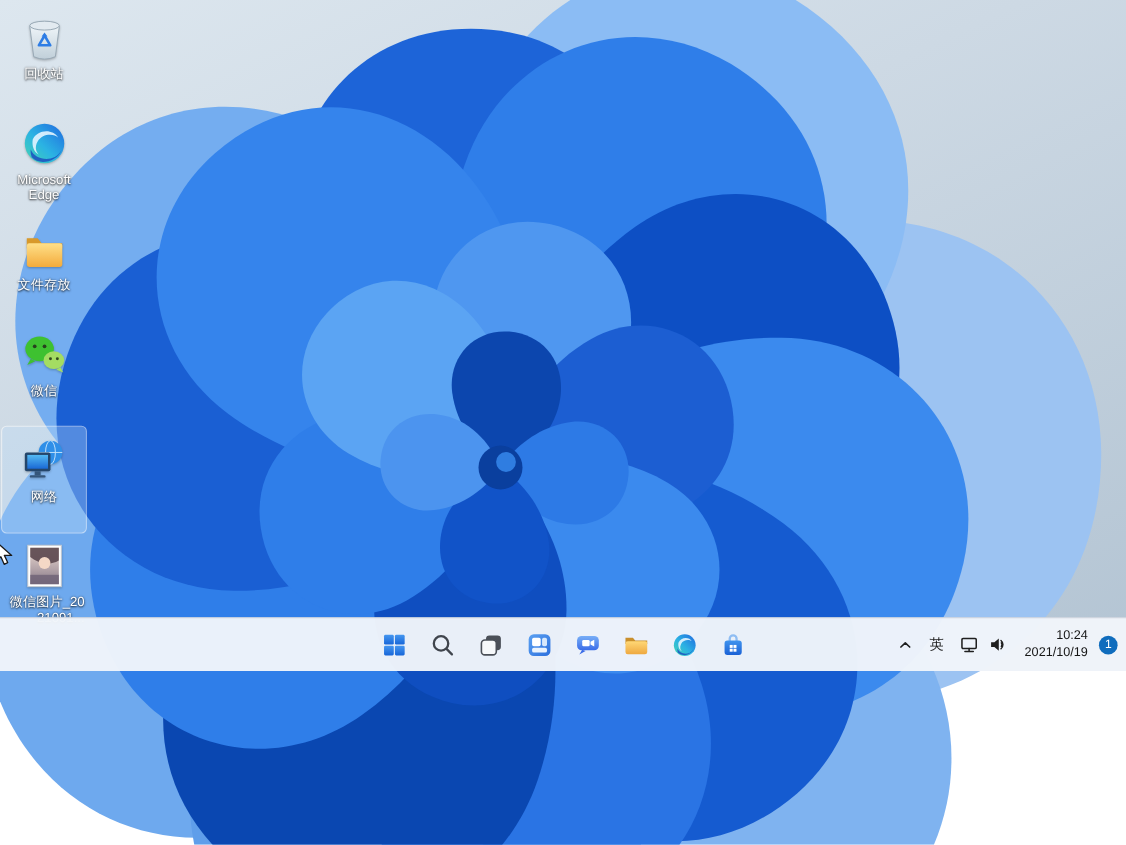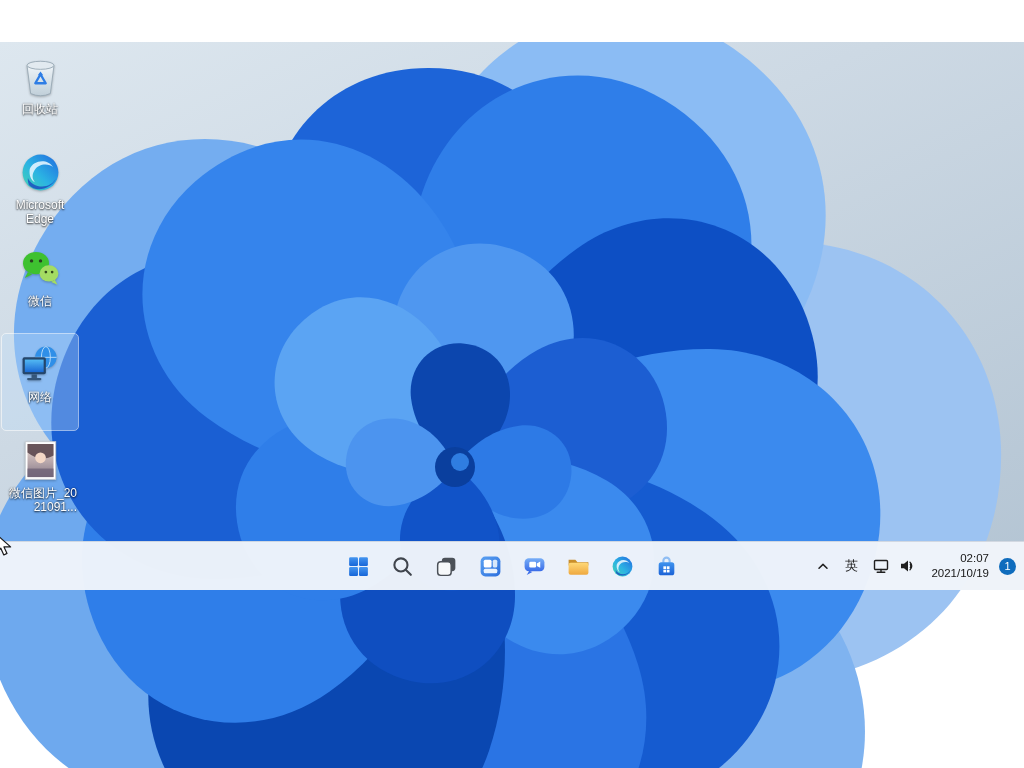--- a/index.html
+++ b/index.html
@@ -1,17 +1,17 @@
 <!DOCTYPE html>
 <html><head>
 <meta charset="utf-8">
 <style>
   html,body{margin:0;padding:0;width:1024px;height:768px;overflow:hidden;}
-  .screen{position:relative;width:1024px;height:548px;font-family:"Liberation Sans","DejaVu Sans",sans-serif;
-    background:linear-gradient(155deg,#dde7ef 0%,#cdd9e4 40%,#b3c4d3 100%);margin-top:42px;}
+  .screen{position:relative;width:1024px;height:610px;font-family:"Liberation Sans","DejaVu Sans",sans-serif;
+    background:linear-gradient(155deg,#dde7ef 0%,#cdd9e4 40%,#b3c4d3 100%);}
   .bloom{position:absolute;left:0;top:0;width:1024px;height:768px;}
 
   
   .icon-col{position:absolute;left:2px;top:4px;display:flex;flex-direction:column;z-index:2;}
   .dicon{width:76px;height:96px;box-sizing:border-box;padding-top:7px;display:flex;flex-direction:column;
     align-items:center;border-radius:4px;cursor:default;}
   .dicon .ic{width:46px;height:46px;display:flex;align-items:center;justify-content:center;}
   .dicon .ic svg{width:43px;height:43px;filter:drop-shadow(0 1px 1px rgba(0,0,0,.25));}
   .lbl{margin-top:3px;font-size:12px;color:#fff;text-align:center;line-height:1.18;max-width:74px;
     word-break:break-word;text-shadow:0 1px 2px rgba(0,0,0,.8),0 0 2px rgba(0,0,0,.45);}
@@ -110,20 +110,35 @@
             </linearGradient>
           </defs>
           <circle cx="24" cy="24" r="20" fill="url(#edgeG)"></circle>
           <path d="M10,30 C14,41 34,44 41,31 C37,42 19,47 11,38 Q9.5,34 10,30 Z" fill="#1c4fc0" opacity="0.85"></path>
           <path d="M12,20 C16,10 32,8 38,18 C34,14 22,13 17,22 C14,27 15,32 18,35 C13,33 11,26 12,20 Z" fill="#e2f4ff" opacity="0.9"></path>
         </svg>
       </div>
       <div class="lbl">Microsoft Edge</div>
     </div>
 
+    <div class="dicon">
+      <div class="ic">
+        <svg viewBox="0 0 48 48">
+          <defs>
+              <linearGradient id="foldG" x1="0" y1="0" x2="0" y2="1">
+            <stop offset="0" stop-color="#ffe089"></stop>
+                <stop offset="1" stop-color="#f3ab3c"></stop>
+              </linearGradient>
+            </defs>
+          <path d="M6,13 h11 l4,5 h21 v5 H6 Z" fill="#d8992b"></path>
+          <rect x="6" y="18" width="36" height="24" rx="2.5" fill="url(#foldG)"></rect>
+        </svg>
+      </div>
+      <div class="lbl">文件存放</div>
+    </div>
 
     <div class="dicon">
       <div class="ic">
         <svg viewBox="0 0 48 48">
           <ellipse cx="19" cy="18" rx="14.5" ry="12.5" fill="#3ec130"></ellipse>
           <path d="M10,28 l-3.5,6.5 l8,-3.8 Z" fill="#3ec130"></path>
           <circle cx="14" cy="15.5" r="1.9" fill="#28401f"></circle>
           <circle cx="24" cy="15.5" r="1.9" fill="#28401f"></circle>
           <ellipse cx="33.5" cy="29.5" rx="10.5" ry="9" fill="#a4dc62"></ellipse>
           <path d="M40,36.5 l3,5.5 l-7,-2.8 Z" fill="#a4dc62"></path>
@@ -307,21 +322,21 @@
           <rect x="2.5" y="3.5" width="13" height="9" rx="1" fill="none" stroke="#1f1f1f" stroke-width="1.4"></rect>
           <path d="M9,12.5 v2.2 M5.2,15.2 h7.6" fill="none" stroke="#1f1f1f" stroke-width="1.4" stroke-linecap="round"></path>
         </svg>
         <svg width="18" height="18" viewBox="0 0 18 18">
           <path d="M3,6.8 h3 L10,3.5 v11 L6,11.2 H3 Z" fill="#1f1f1f"></path>
           <path d="M12,5.2 a5,5 0 0 1 0,7.6 M12.3,7.4 a2.7,2.7 0 0 1 0,3.2" fill="none" stroke="#1f1f1f" stroke-width="1.3" stroke-linecap="round"></path>
         </svg>
       </button>
 
       <button class="clock">
-        <span>02:07</span>
+        <span>10:24</span>
         <span>2021/10/19</span>
       </button>
 
       <div class="badge">1</div>
 
     </div>
   </div>
 
 </div>
 

